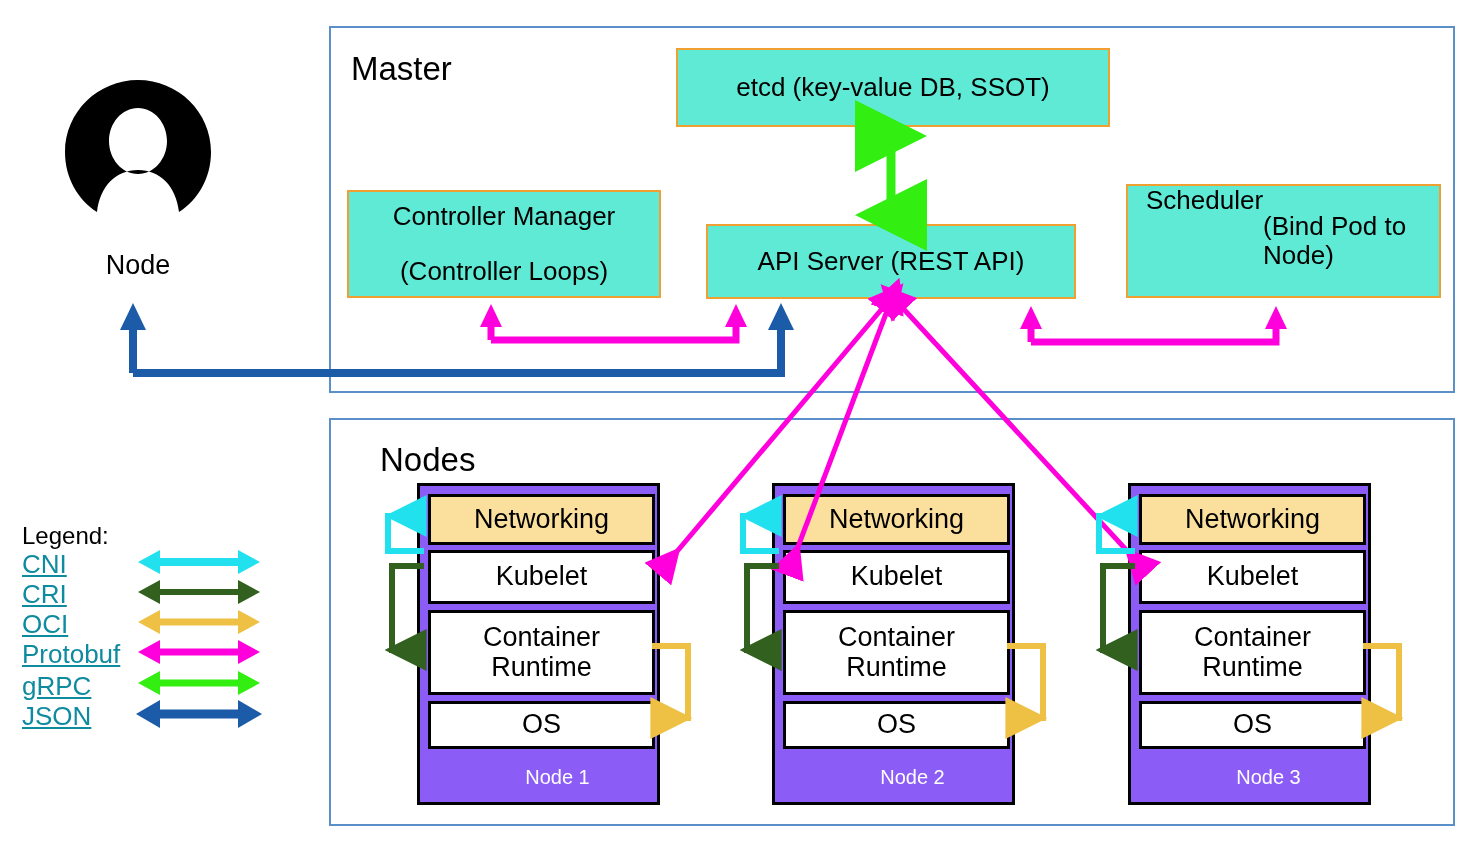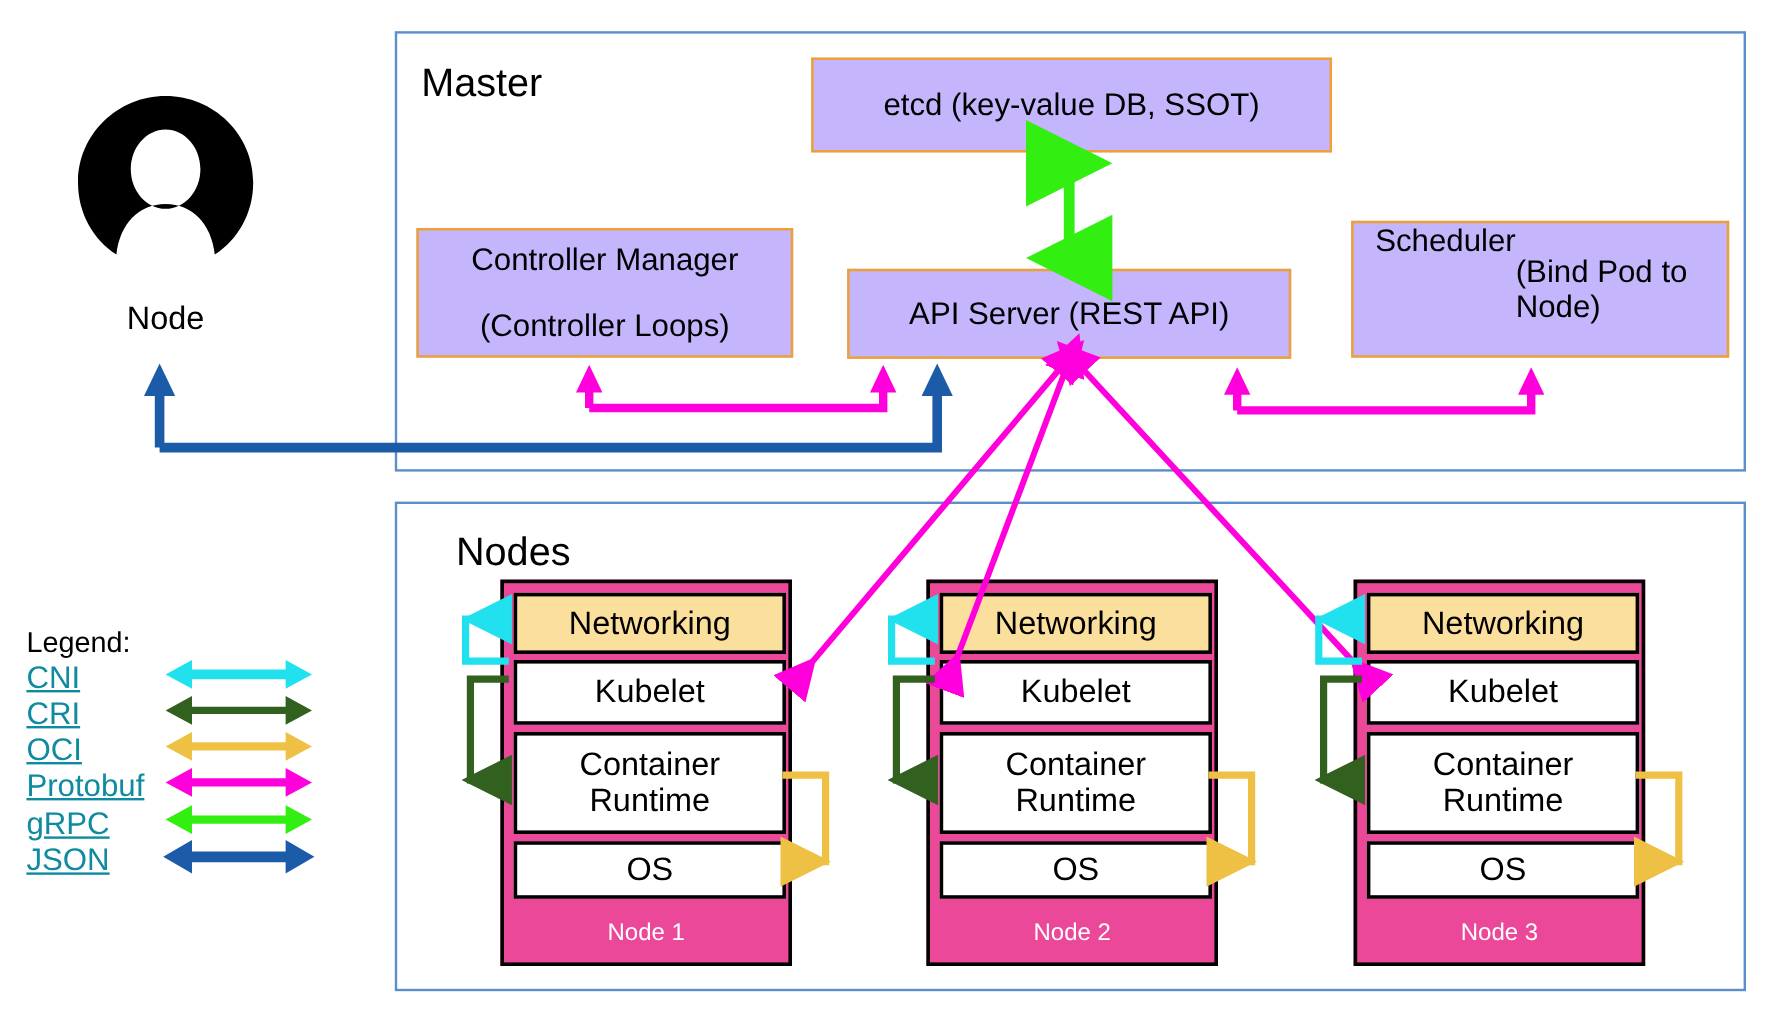--- a/index.html
+++ b/index.html
@@ -40,36 +40,36 @@
     font-size: 33px;
     color: #000000;
     line-height: 1;
     white-space: nowrap;
   }
 
   
   .mbox {
     position: absolute;
     border: 2px solid #f0a030;
-    background: #c4b5fd;
+    background: #5eead4;
     box-sizing: border-box;
     display: flex;
     align-items: center;
     justify-content: center;
     text-align: center;
     color: #000000;
     font-size: 26px;
     line-height: 1.12;
   }
   .mbox .l2 { display: block; margin-top: 26px; }
 
   
   .node-card {
     position: absolute;
-    background: #ec4899;
+    background: #8b5cf6;
     border: 3px solid #000000;
     box-sizing: border-box;
   }
   .node-slot {
     position: absolute;
     box-sizing: border-box;
     border: 3px solid #000000;
     background: #ffffff;
     display: flex;
     align-items: center;
@@ -80,20 +80,21 @@
     line-height: 1.08;
   }
   .node-slot.networking { background: #fbdf9d; }
   .node-label {
     position: absolute;
     width: 100%;
     text-align: center;
     color: #ffffff;
     font-size: 20px;
     white-space: nowrap;
+    margin-left: 19px;
   }
 
   
   .user-icon { position: absolute; }
   .user-caption {
     position: absolute;
     font-size: 27px;
     color: #000000;
     text-align: center;
     white-space: nowrap;

